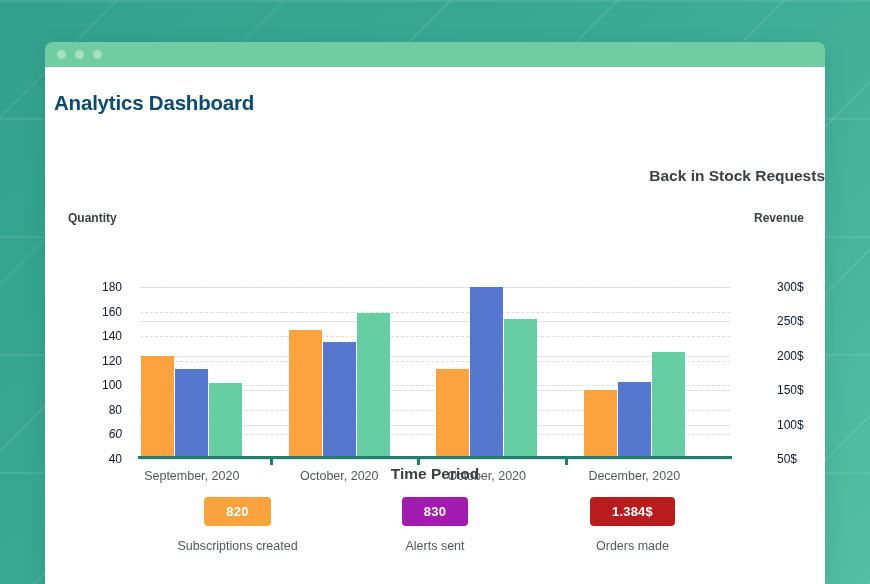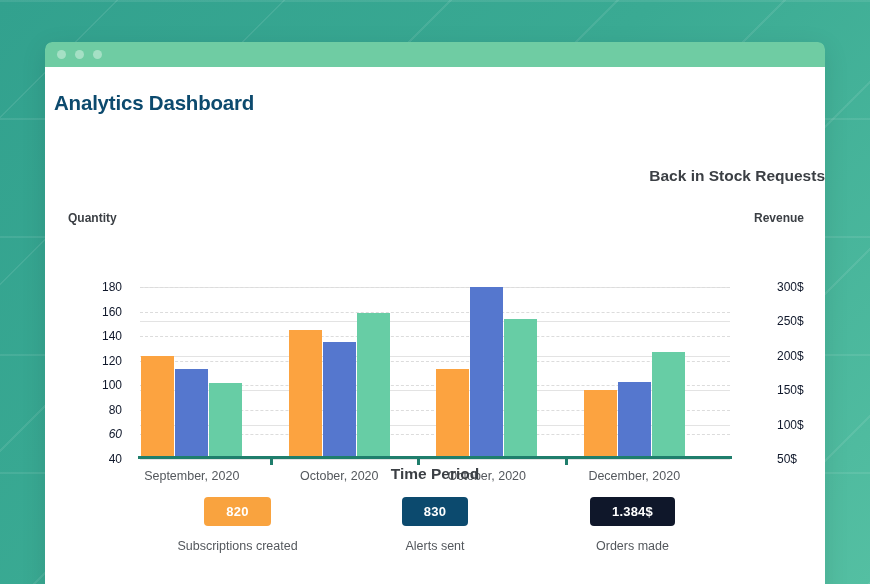--- a/index.html
+++ b/index.html
@@ -237,18 +237,18 @@
           <div class="xlabel" style="left: 294.25px; top: 264px;">October, 2020</div>
           <div class="xlabel" style="left: 441.75px; top: 264px;">October, 2020</div>
           <div class="xlabel" style="left: 589.25px; top: 264px;">December, 2020</div>
         </div>
     </div>
 
     <div id="period-title">Time Period</div>
 
     <div id="stats">
         <div class="stat"><div class="stat-badge" style="background: rgb(249, 163, 63);">820</div><div class="stat-label">Subscriptions created</div></div>
-        <div class="stat"><div class="stat-badge" style="background: #0c4a6e;">830</div><div class="stat-label">Alerts sent</div></div>
-        <div class="stat"><div class="stat-badge" style="background: #0f172a;">1.384$</div><div class="stat-label">Orders made</div></div>
+        <div class="stat"><div class="stat-badge" style="background: #a21caf;">830</div><div class="stat-label">Alerts sent</div></div>
+        <div class="stat"><div class="stat-badge" style="background: #b91c1c;">1.384$</div><div class="stat-label">Orders made</div></div>
       </div>
 
   </div>
 </div>
 
 </body></html>

